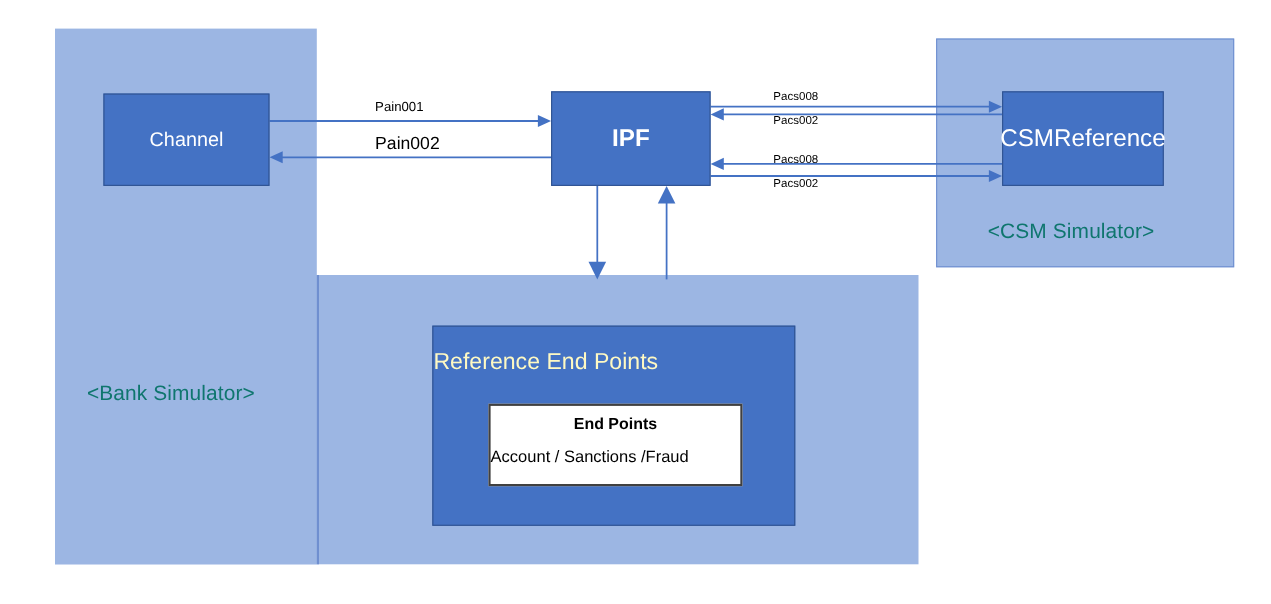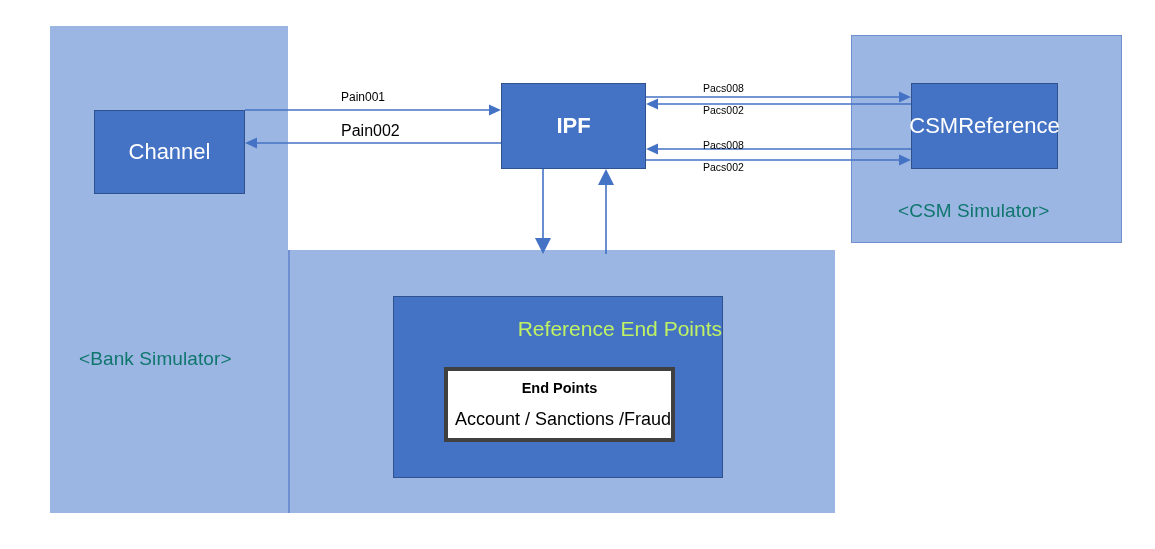--- a/index.html
+++ b/index.html
@@ -50,22 +50,21 @@
     align-items: center;
     justify-content: center;
     text-align: center;
     color: #ffffff;
     font-family: "Liberation Sans", sans-serif;
   }
 
   #box-channel {
     left: 94px; top: 85px;
     width: 151px; height: 84px;
-    font-size: 22px;
-    margin-top: 25px;
+    font-size: 18px;
   }
   #box-ipf {
     left: 501px; top: 83px;
     width: 145px; height: 86px;
     font-size: 22px;
     font-weight: bold;
   }
   #box-csm {
     left: 911px; top: 83px;
     width: 147px; height: 86px;
@@ -74,49 +73,49 @@
     flex-direction: row;
   }
   #box-refep {
     left: 393px; top: 296px;
     width: 330px; height: 182px;
     display: block;
   }
   #refep-title {
     position: absolute;
     left: 0; right: 0; top: 20px;
-    text-align: right;
+    text-align: left;
     font-size: 21px;
-    color: #bef264;
+    color: #fef9c3;
   }
 
   
   #endpoints-card {
     position: absolute;
     left: 50px; top: 70px;
     width: 231px; height: 75px;
     background: #ffffff;
-    border: 4px solid #404040;
+    border: 2px solid #404040;
     box-sizing: border-box;
     color: #000000;
   }
   #endpoints-title {
     position: absolute;
     left: 0; right: 0; top: 9px;
     text-align: center;
     font-size: 14.5px;
     font-weight: bold;
     font-family: "Liberation Sans", sans-serif;
     color: #000000;
   }
   #endpoints-items {
     position: absolute;
     left: 0; right: 0; top: 38px;
-    text-align: right;
-    font-size: 18px;
+    text-align: left;
+    font-size: 15px;
     font-family: "Liberation Sans", sans-serif;
     color: #000000;
   }
 
   
   .conn-label {
     position: absolute;
     font-size: 11.5px;
     font-family: "Liberation Sans", sans-serif;
     color: #000000;

